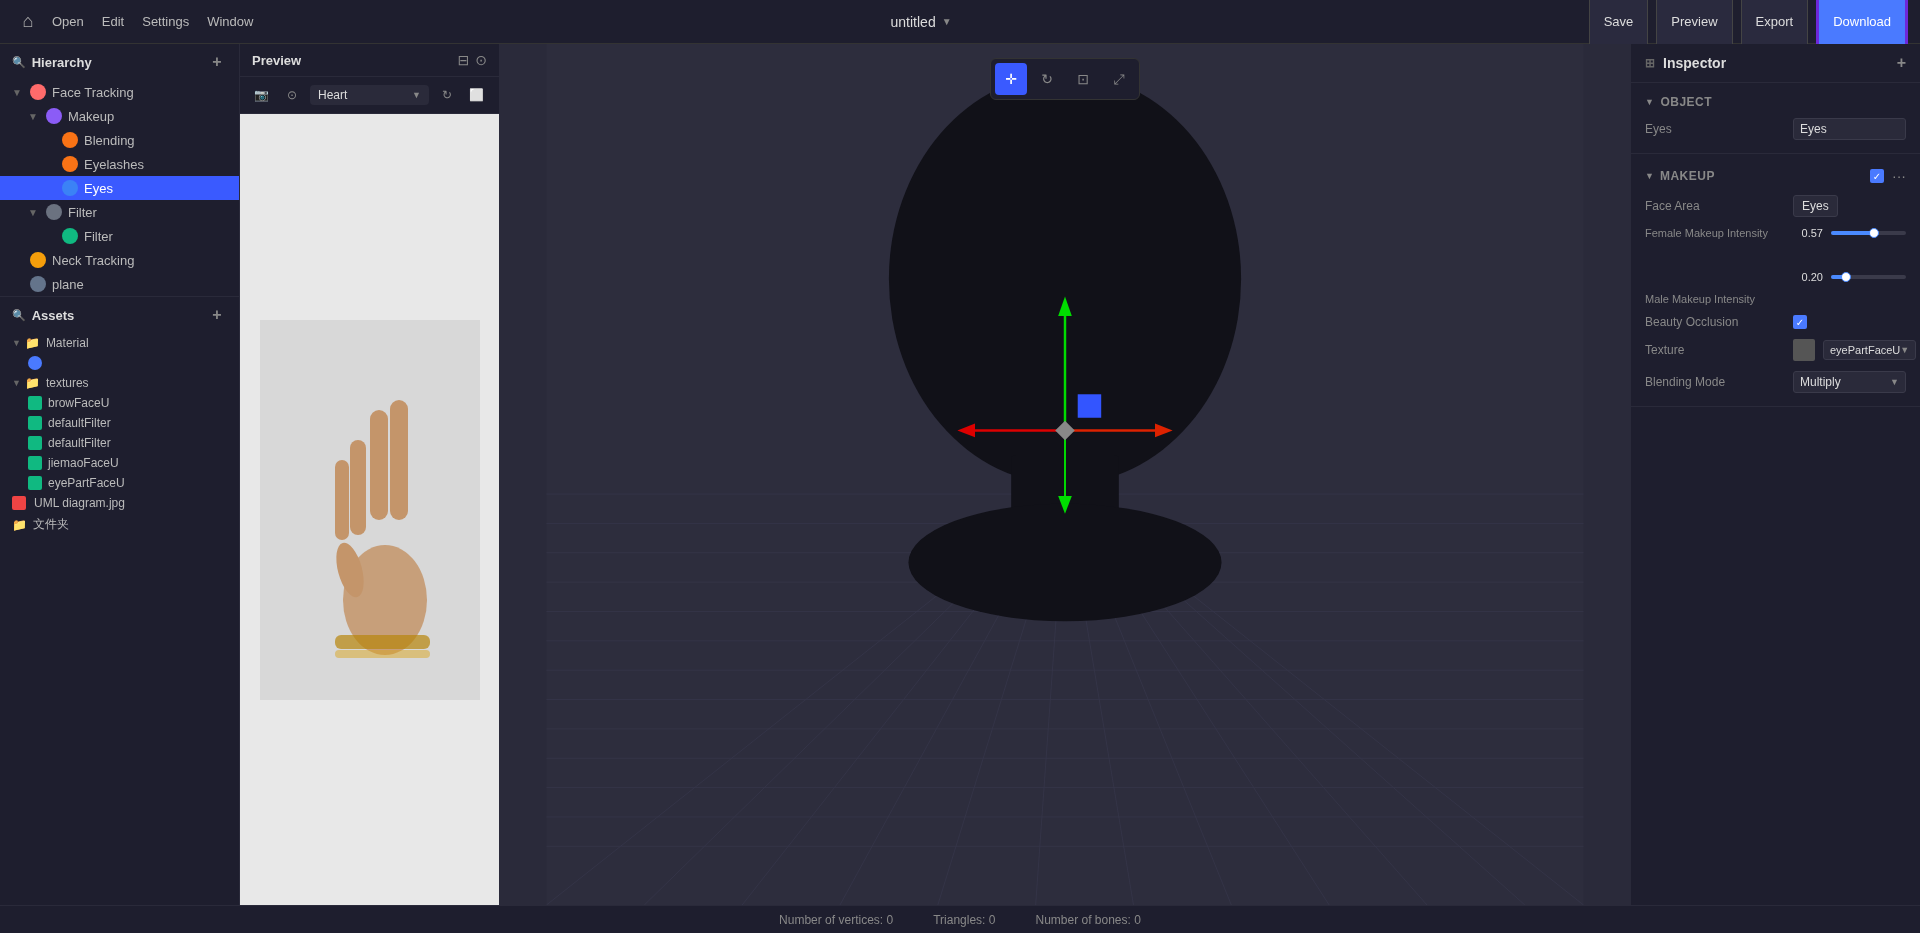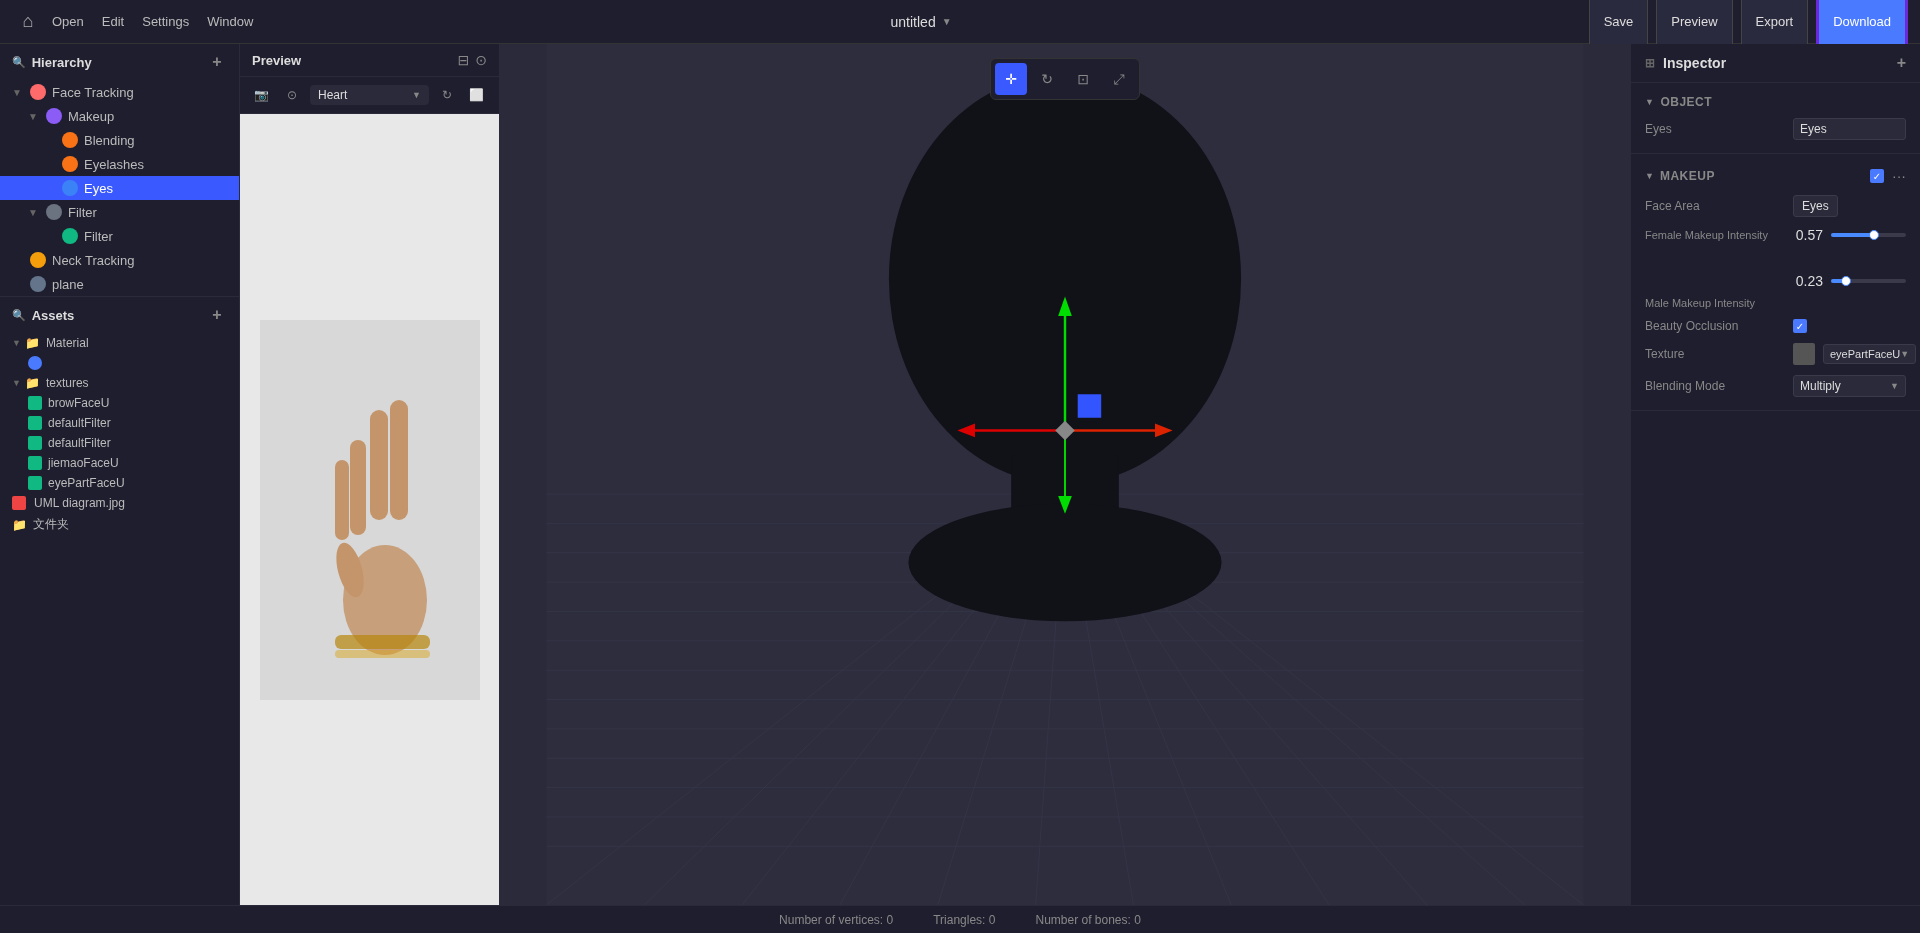--- a/index.html
+++ b/index.html
@@ -228,21 +228,21 @@
 
     .slider-track {
       flex: 1; height: 4px; background: #3a3a4a; border-radius: 2px; position: relative;
     }
     .slider-fill-57 { width: 57%; height: 100%; background: #4a8aff; border-radius: 2px; }
     .slider-fill-20 { width: 20%; height: 100%; background: #4a8aff; border-radius: 2px; }
     .slider-thumb {
       width: 10px; height: 10px; background: #fff; border-radius: 50%;
       position: absolute; top: -3px; border: 1px solid #4a8aff;
     }
-    .slider-val { font-size: 14px; color: #ddd; min-width: 30px; text-align: right; }
+    .slider-val { font-size: 11px; color: #ddd; min-width: 30px; text-align: right; }
 
     .checkbox-wrapper {
       width: 14px; height: 14px; background: #4a7aff; border-radius: 2px;
       display: flex; align-items: center; justify-content: center; cursor: pointer;
     }
     .checkbox-wrapper::after { content: '✓'; color: #fff; font-size: 10px; }
 
     .texture-preview {
       width: 22px; height: 22px; background: #555; border-radius: 2px; flex-shrink: 0;
     }
@@ -584,21 +584,21 @@
         <span class="inspector-label" style="font-size:11px;">Female Makeup Intensity</span>
         <span class="slider-val">0.57</span>
         <div class="slider-track">
           <div class="slider-fill-57"></div>
           <div class="slider-thumb" style="left:calc(57% - 5px);"></div>
         </div>
       </div>
 
       <div class="inspector-row">
         <span class="inspector-label" style="font-size:11px;margin-top:44px;">Male Makeup Intensity</span>
-        <span class="slider-val">0.23</span>
+        <span class="slider-val">0.20</span>
         <div class="slider-track">
           <div class="slider-fill-20"></div>
           <div class="slider-thumb" style="left:calc(20% - 5px);"></div>
         </div>
       </div>
 
       <div class="inspector-row">
         <span class="inspector-label">Beauty Occlusion</span>
         <div class="checkbox-wrapper"></div>
       </div>

